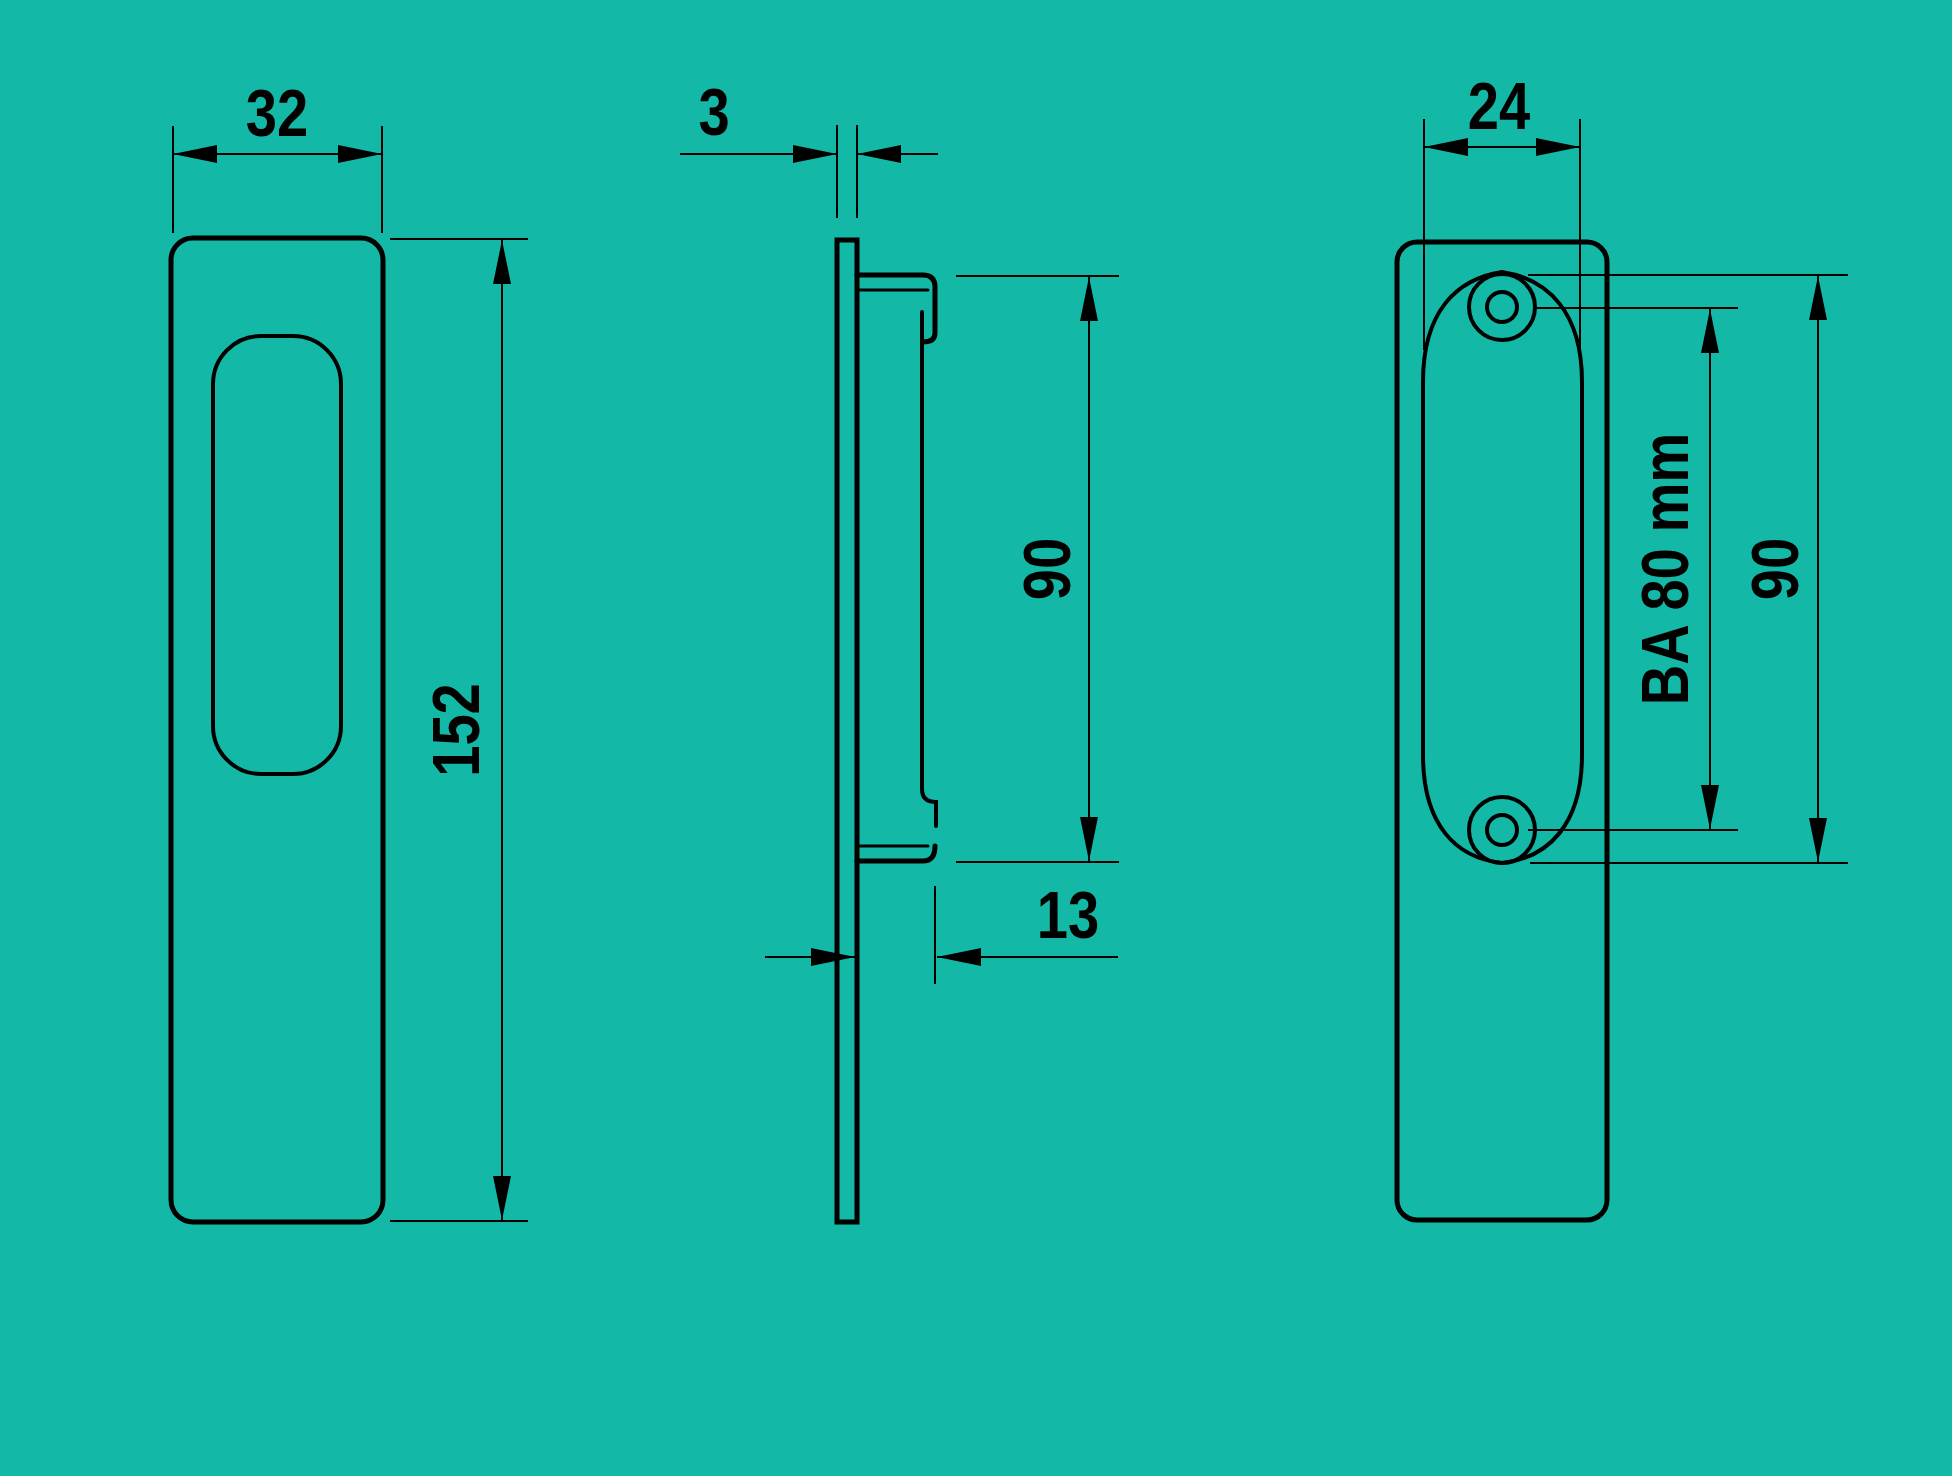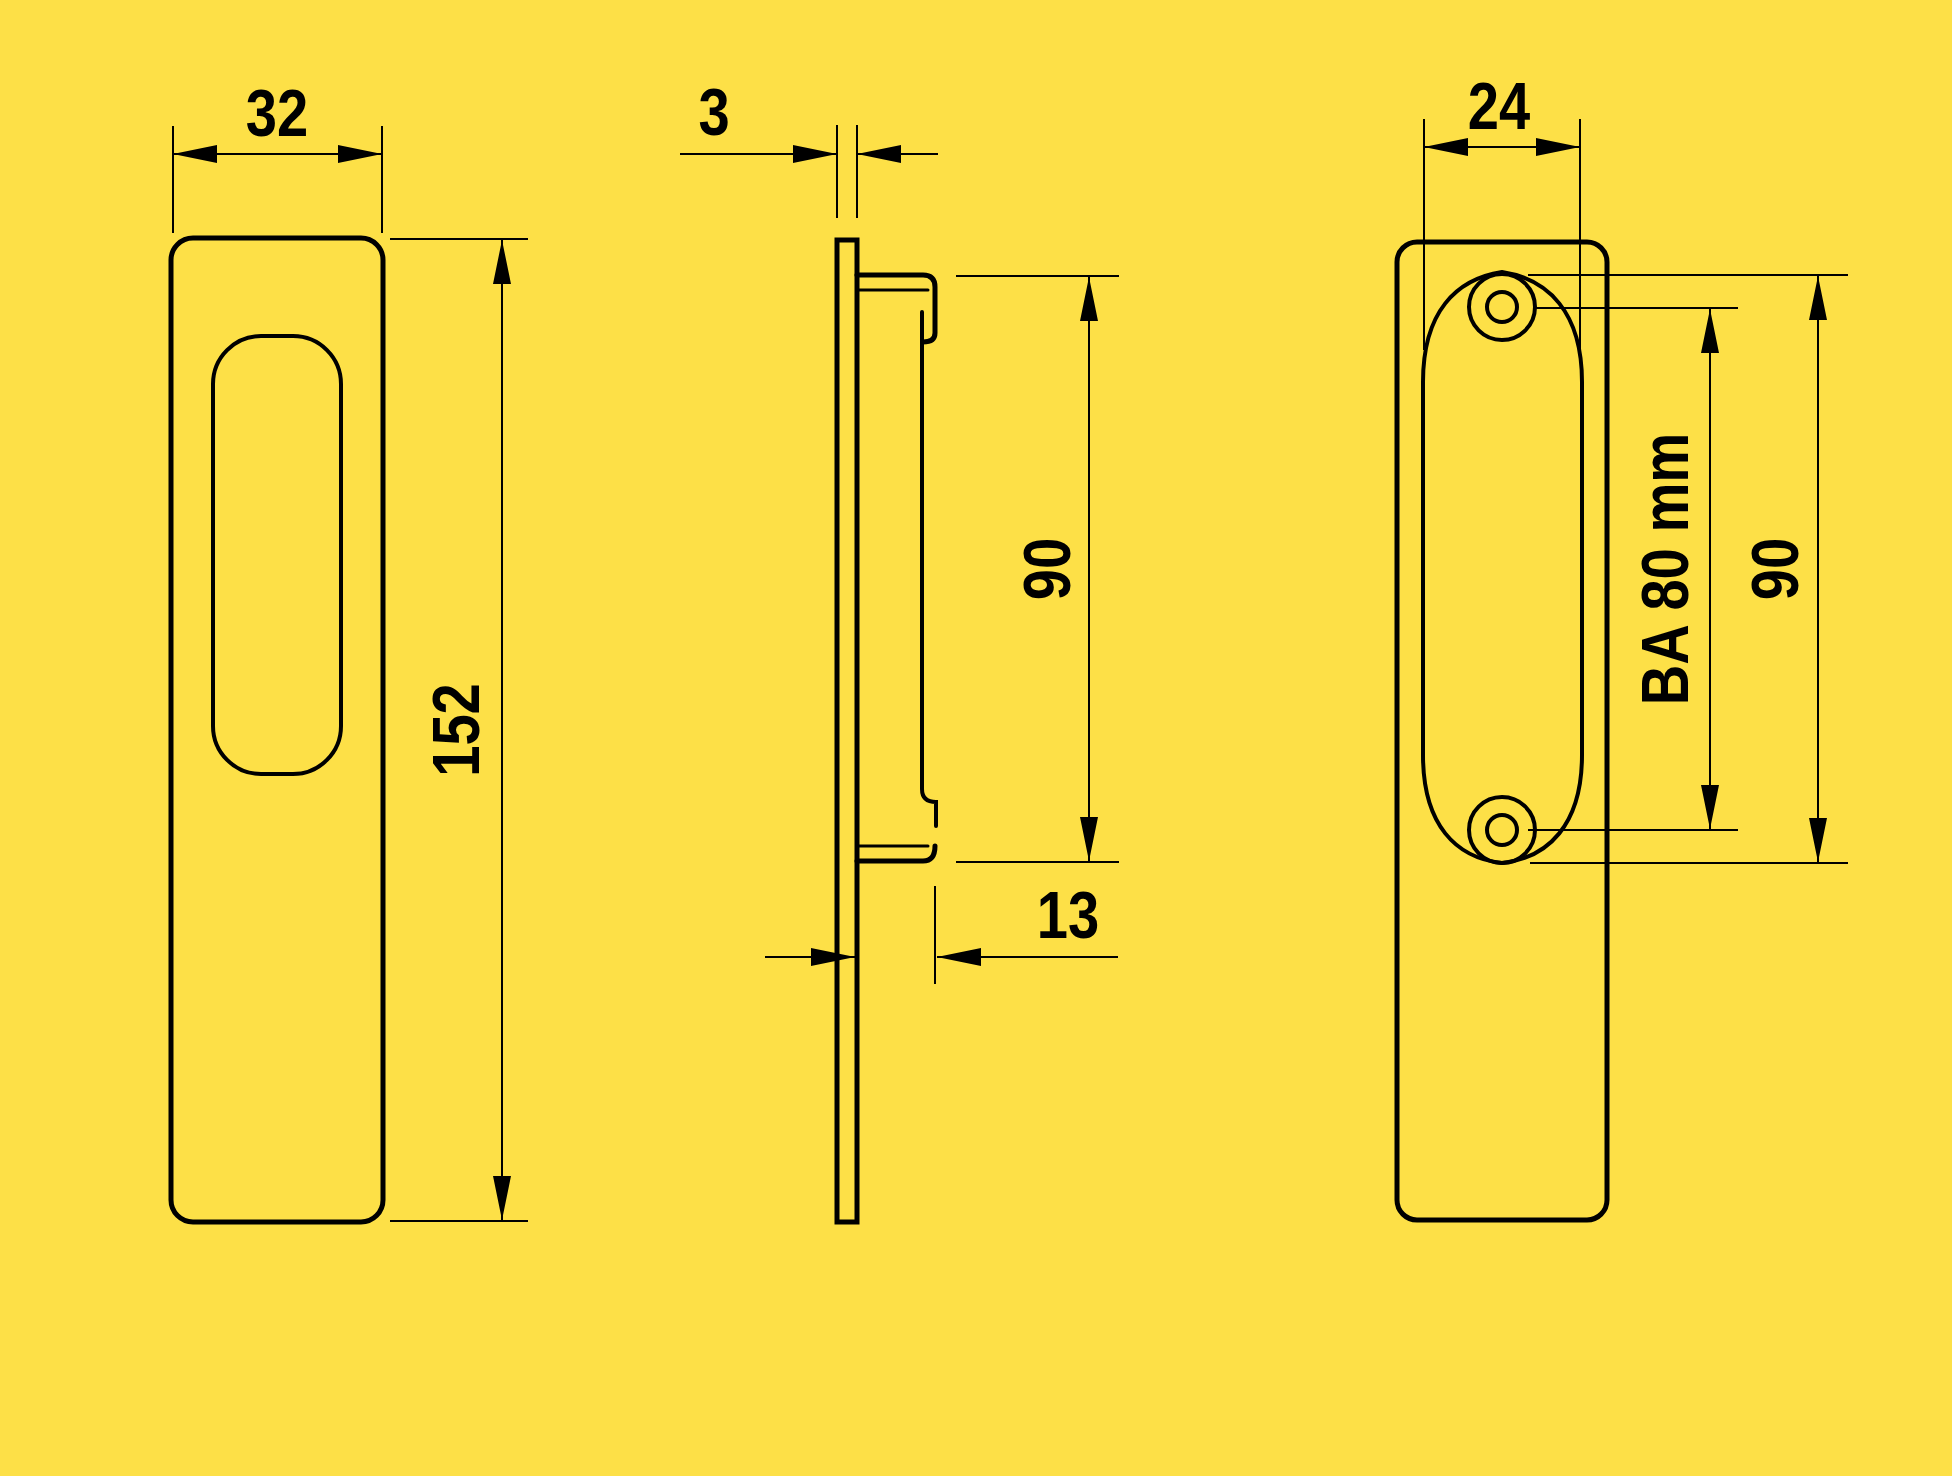--- a/index.html
+++ b/index.html
@@ -4,21 +4,21 @@
 <style>
   html, body {
     margin: 0;
     padding: 0;
     background: #ffffff;
   }
   .sheet {
     position: relative;
     width: 1952px;
     height: 1476px;
-    background: #fde047;
+    background: #14b8a6;
     overflow: hidden;
     text-align: right;
   }
   svg {
     display: block;
     width: 1952px;
     height: 1476px;
   }
   .outline {
     fill: none;

